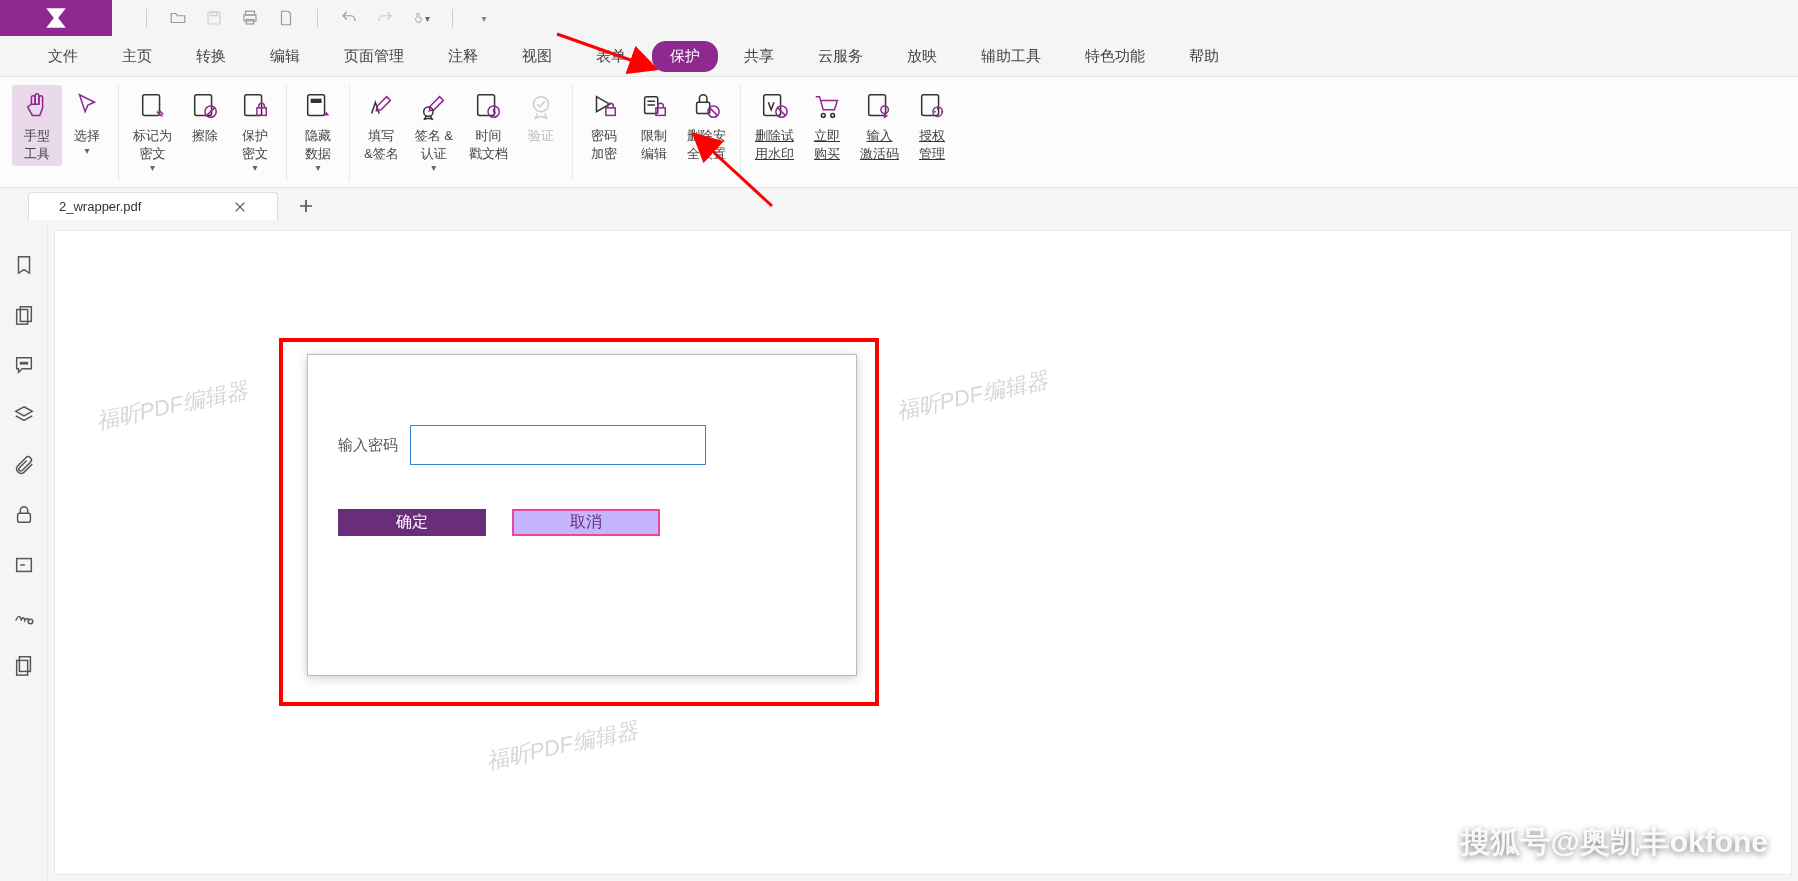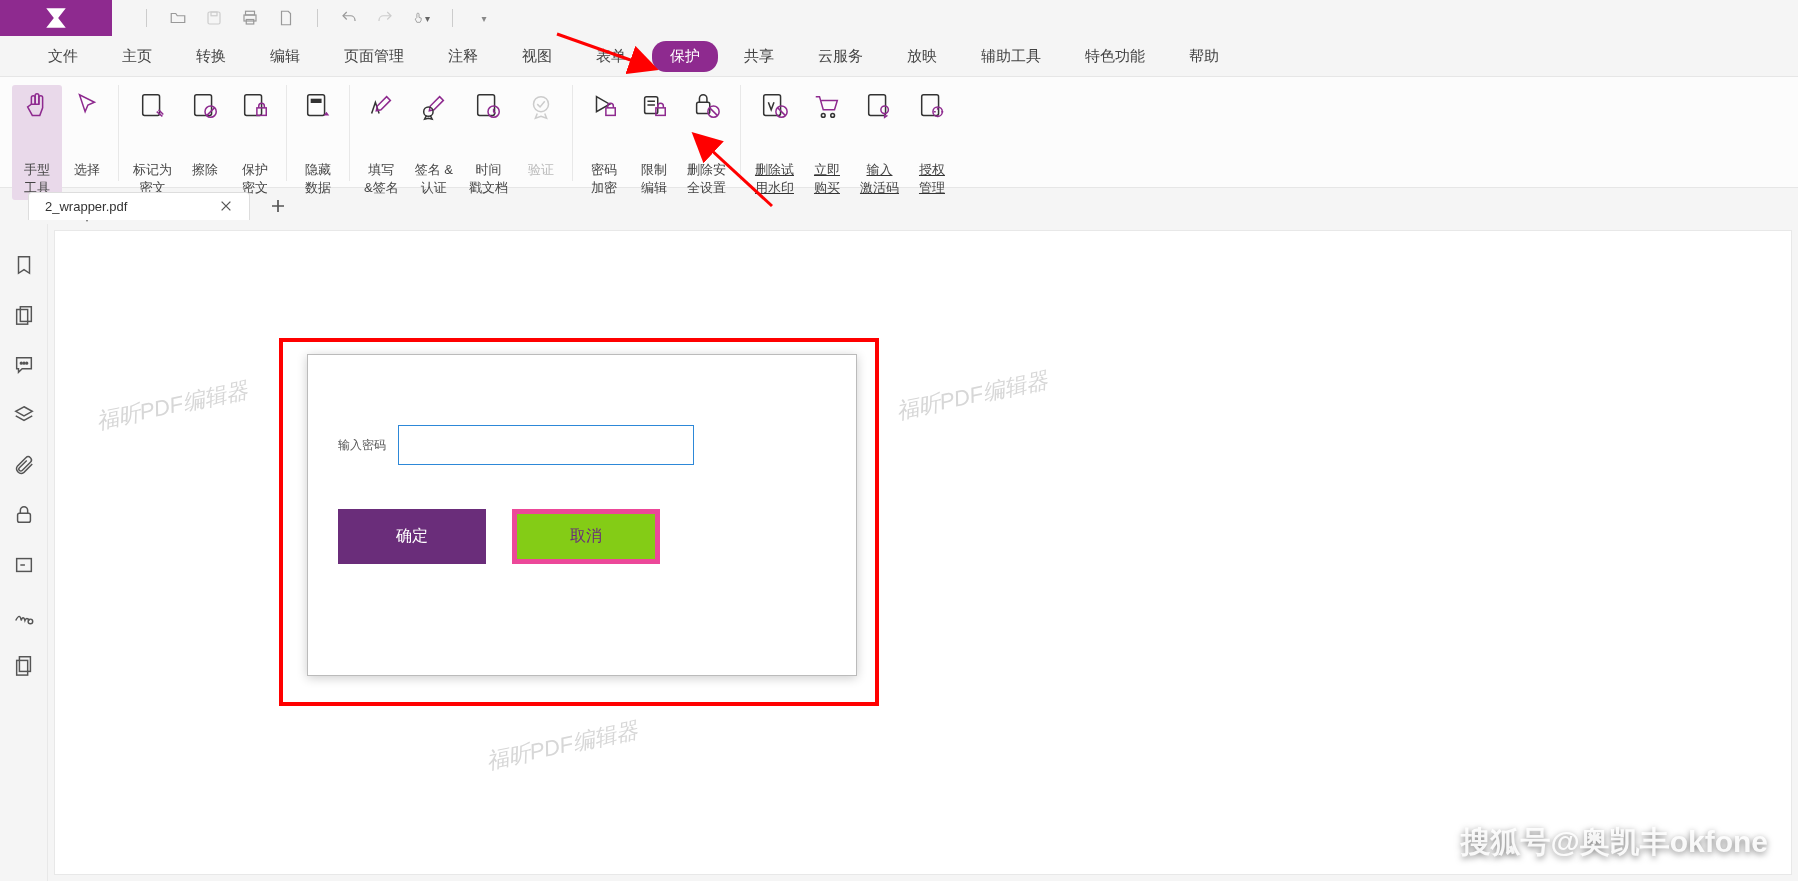--- a/index.html
+++ b/index.html
@@ -15,29 +15,29 @@
 
   
   .menubar { height: 40px; display: flex; align-items: center; padding-left: 30px; gap: 8px; background: #f5f5f5; }
   .menu-item { padding: 6px 18px; font-size: 15px; color: #444; cursor: pointer; border-radius: 14px; }
   .menu-item.active { background: #8e2a8f; color: #fff; }
 
   
   .ribbon { height: 112px; background: #fcfcfc; border-top: 1px solid #e6e6e6; border-bottom: 1px solid #e6e6e6; display: flex; align-items: flex-start; padding: 8px 6px 4px 6px; }
   .rgroup { display: flex; align-items: flex-start; border-right: 1px solid #e8e8e8; padding: 0 6px; height: 96px; }
   .rgroup:last-child { border-right: none; text-decoration: underline; }
-  .ritem { display: flex; flex-direction: column; align-items: center; justify-content: flex-start; padding: 4px 8px; cursor: pointer; min-width: 50px; gap: 34px; }
+  .ritem { display: flex; flex-direction: column; align-items: center; justify-content: flex-start; padding: 4px 8px; cursor: pointer; min-width: 50px; }
   .ritem.active { background: #e9d9ea; border-radius: 3px; }
   .ricon { width: 34px; height: 34px; display: flex; align-items: center; justify-content: center; }
   .rlabel { font-size: 13px; color: #444; text-align: center; line-height: 1.35; margin-top: 4px; white-space: pre-line; }
   .rdd { font-size: 10px; color: #666; }
 
   
   .tabstrip { height: 36px; background: #f5f5f5; display: flex; align-items: center; padding-left: 28px; }
-  .doctab { display: flex; align-items: flex-start; background: #fff; border: 1px solid #ddd; border-bottom: none; padding: 6px 16px; gap: 92px; border-radius: 4px 4px 0 0; }
+  .doctab { display: flex; align-items: center; background: #fff; border: 1px solid #ddd; border-bottom: none; padding: 6px 30px; gap: 92px; border-radius: 4px 4px 0 0; }
   .doctab-close { width: 14px; height: 14px; cursor: pointer; }
   .addtab { margin-left: 20px; width: 16px; height: 16px; cursor: pointer; }
 
   
   .workspace { display: flex; height: calc(881px - 36px - 40px - 112px - 36px); background: #f5f5f5; }
   .leftnav { width: 48px; background: #f5f5f5; border-right: 1px solid #e8e8e8; display: flex; flex-direction: column; align-items: center; gap: 28px; padding-top: 30px; }
   .leftnav-item { width: 22px; height: 22px; cursor: pointer; display:flex; align-items:center; justify-content:center; }
   .canvas { flex: 1; background: #f5f5f5; position: relative; padding: 6px; }
   .page { background: #fff; width: 100%; height: 100%; position: relative; border: 1px solid #e8e8e8; overflow: hidden; }
 
@@ -50,26 +50,26 @@
   .arrow { position: absolute; pointer-events: none; }
   .hl-box { position: absolute; border: 4px solid #ff0000; top: 338px; left: 279px; width: 600px; height: 368px; pointer-events: none; }
 
   
   .dialog { position: absolute; top: 354px; left: 307px; width: 550px; height: 322px; background: #fff; border: 1px solid #bbb; box-shadow: 0 2px 10px rgba(0,0,0,.2); }
   .dlg-title { display: flex; justify-content: space-between; align-items: center; padding: 10px 14px; font-size: 15px; }
   .dlg-close { width: 16px; height: 16px; cursor: pointer; }
   .dlg-body { padding: 26px 30px; }
   .dlg-msg { font-size: 16px; color: #333; }
   .dlg-row { display: flex; align-items: center; gap: 12px; margin-top: 44px; }
-  .dlg-label { font-size: 12px; color: #555; }
+  .dlg-label { font-size: 15px; color: #555; }
   .dlg-input { width: 296px; height: 40px; border: 1px solid #2d88d8; padding: 0 8px; font-size: 15px; outline: none; }
   .dlg-btns { display: flex; gap: 26px; margin-top: 44px; }
-  .btn { width: 148px; height: 55px; font-size: 16px; cursor: pointer; border: none; }
+  .btn { width: 148px; height: 27px; font-size: 16px; cursor: pointer; border: none; }
   .btn-primary { background: #6a2d7a; color: #fff; }
-  .btn-secondary { background: #84cc16; border: 5px solid #ec4899; color: #6a2d7a; text-align: center; }
+  .btn-secondary { background: #c4b5fd; border: 2px solid #ec4899; color: #6a2d7a; text-align: center; }
 
   .attrib { position: absolute; bottom: 18px; right: 30px; font-size: 30px; font-weight: bold; color: rgba(255,255,255,.9); text-shadow: 0 2px 6px rgba(0,0,0,.5); }
 
   svg { display: block; }
 </style>
 </head>
 <body>
 
 <div class="qat">
   <div class="logo">

